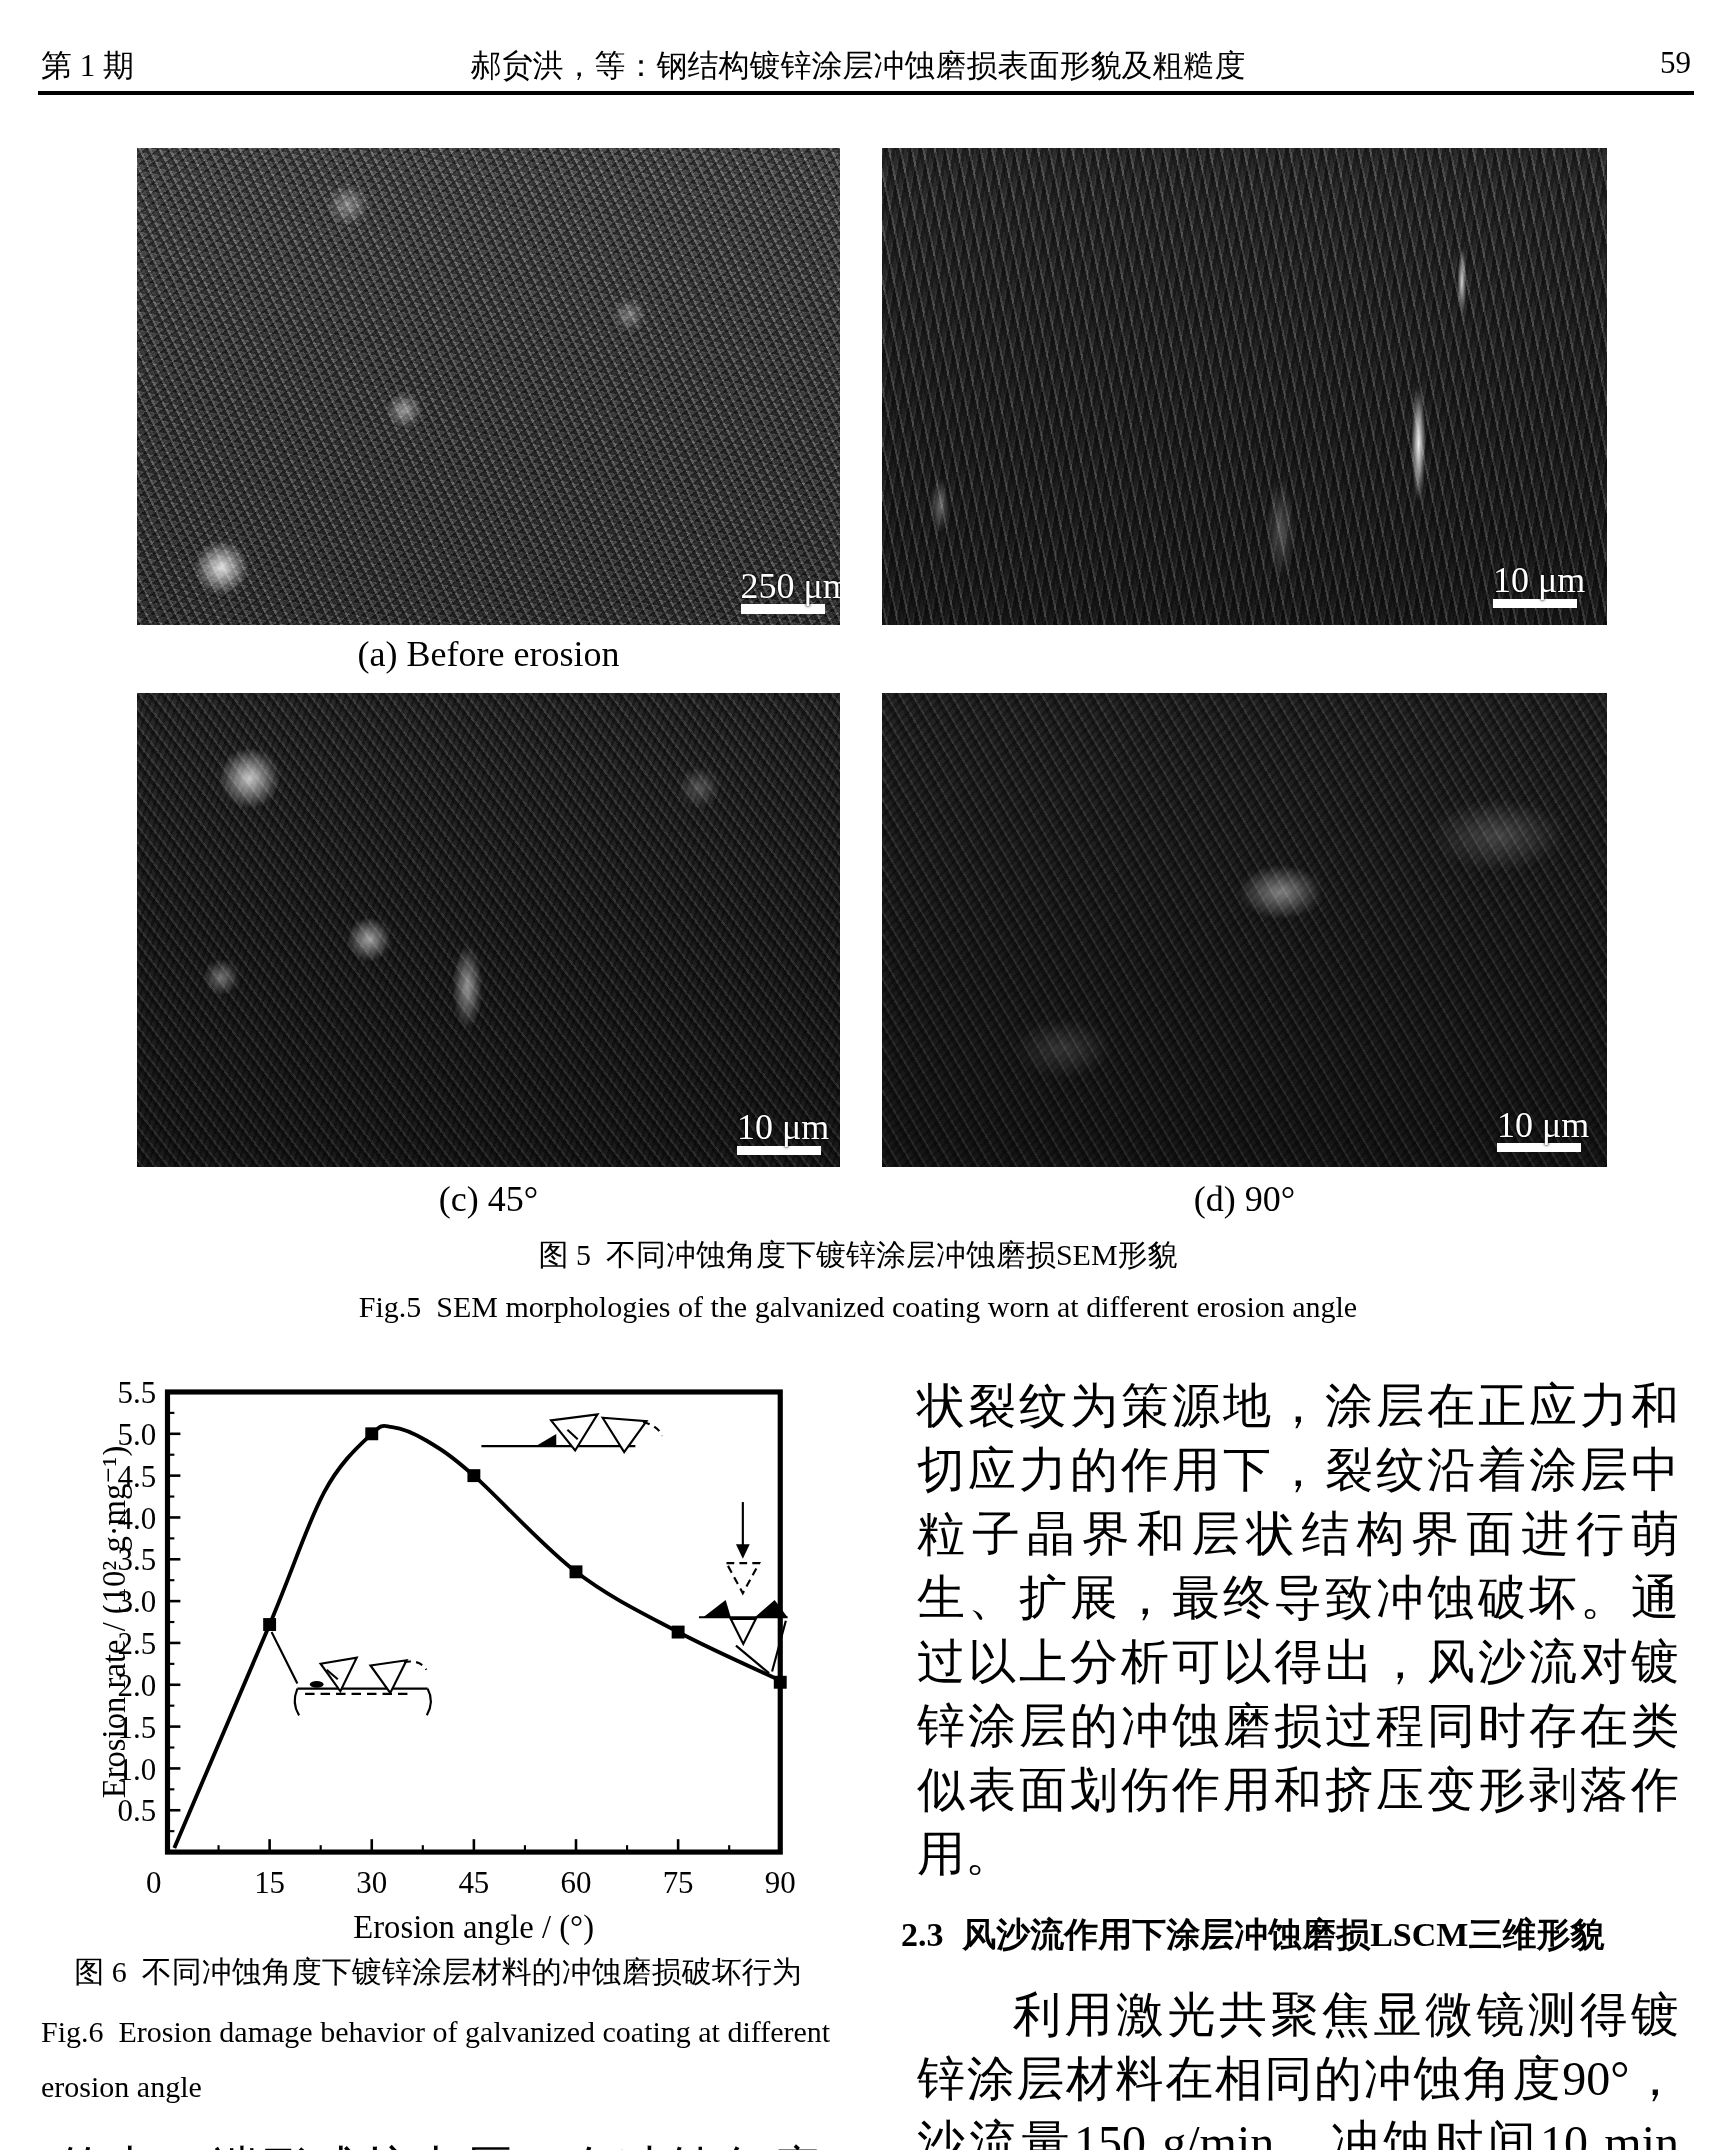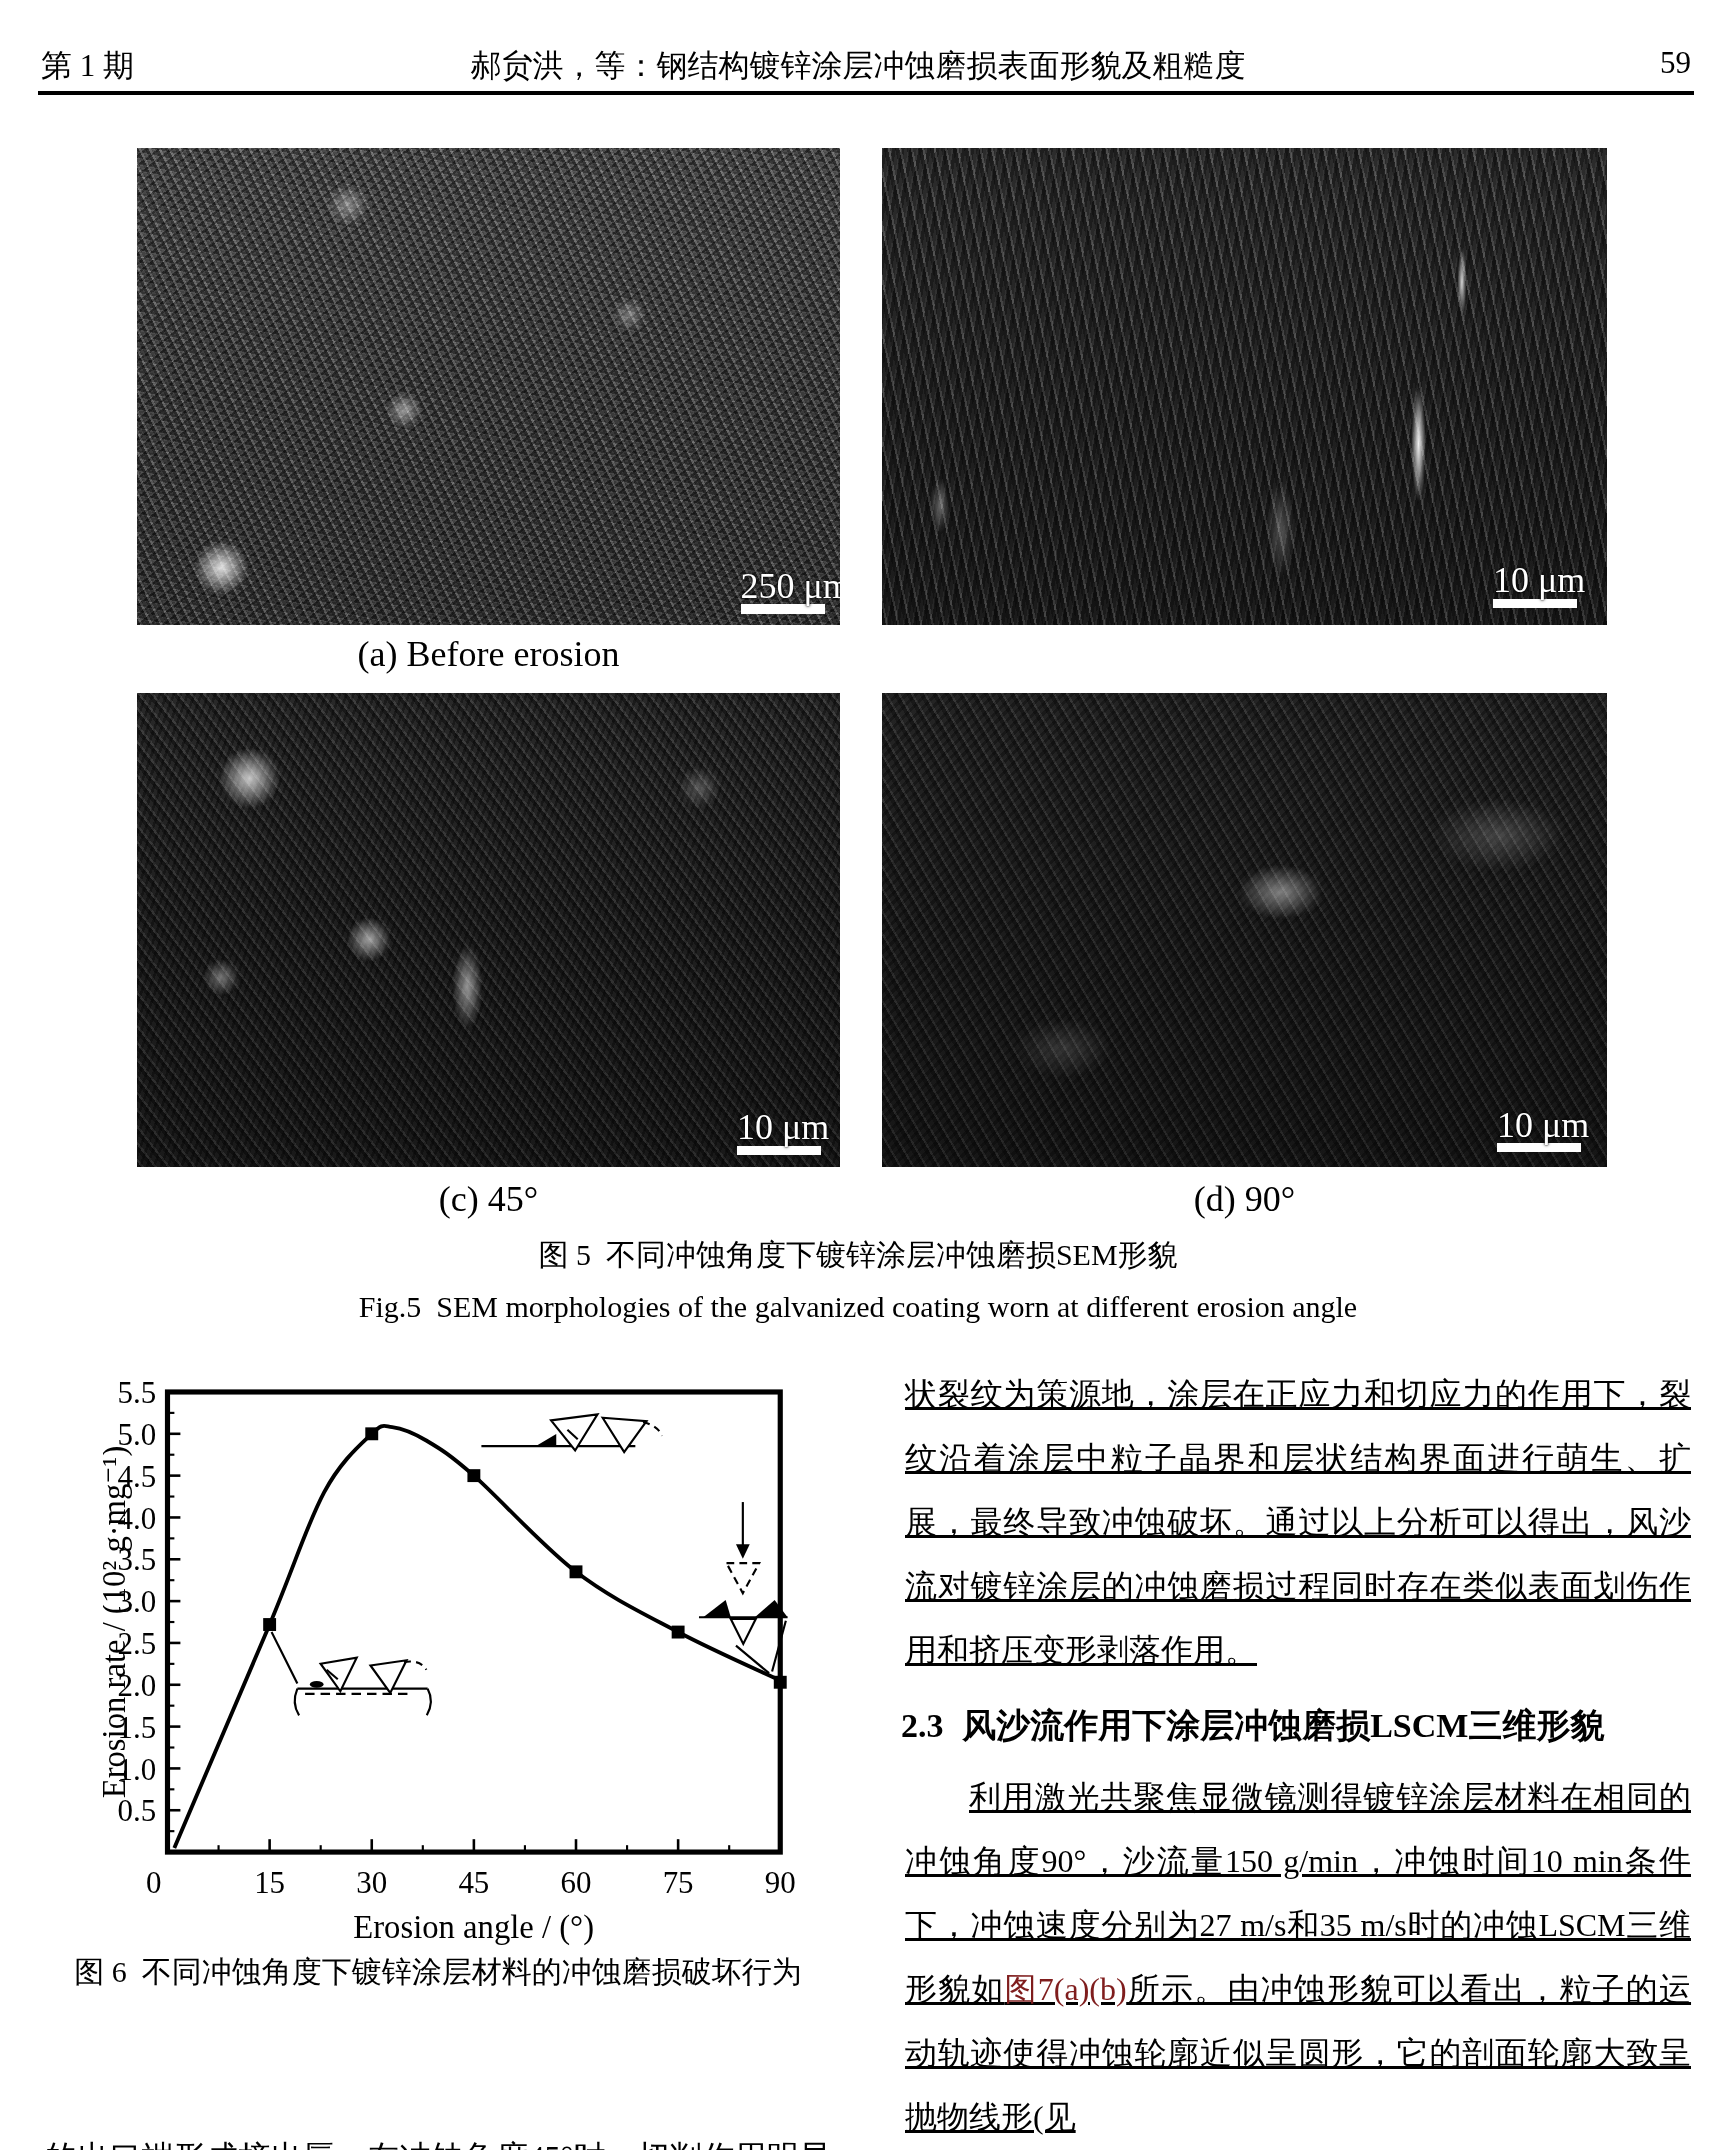--- a/index.html
+++ b/index.html
@@ -41,21 +41,21 @@
     radial-gradient(ellipse 69px 43px at 25% 75%, rgba(180,180,180,.2), rgba(255,255,255,0) 70%),
     repeating-linear-gradient(60deg, rgba(0,0,0,.45) 0 3.9px, rgba(255,255,255,.05) 3.9px 6px, rgba(0,0,0,.2) 6px 11.2px),
     repeating-linear-gradient(-45deg, rgba(0,0,0,.3) 0 3px, rgba(0,0,0,0) 3px 6.9px),
     linear-gradient(180deg,#2d2d2d,#222222 55%,#1c1c1c);}
   .scalebar{position:absolute;text-align:center;color:#fff;}
   .scalebar .lbl{font-size:36px;line-height:30px;text-shadow:0 0 3.4px #000,0 0 1.3px #000;white-space:nowrap;}
   .scalebar .bar{height:9.5px;background:#fff;margin-top:3.4px;}
   .subcap{position:absolute;text-align:center;font-size:36px;}
   .figcap{position:absolute;text-align:center;font-size:30px;white-space:pre-wrap;}
   .col{position:absolute;width:794px;overflow:hidden;}
-  .body-p{font-size:32px;line-height:64px;text-align:justify;margin:4px;text-decoration:underline;}
+  .body-p{font-size:48px;line-height:64px;text-align:justify;margin:16px;}
   .indent{text-indent:2em;}
   .xref{color:#7f1d1d;text-decoration:none;}
   h3.sec{font-size:34px;line-height:65px;margin:11.2px 0 6.9px 0;font-weight:bold;}
   h3.sec .num{margin-right:0.55em;}
   .tick{font-family:"Liberation Serif","DejaVu Serif",serif;font-size:72px;}
   .axis-label{font-family:"Liberation Serif","DejaVu Serif",serif;font-size:76px;}
   svg{display:block;}
 </style>
 </head>
 <body>
@@ -197,20 +197,21 @@
         <path d="M1396,584 L1448,544 L1460,584 Z" fill="#000" stroke="none"></path>
         <path d="M1516,584 L1562,544 L1592,584 Z" fill="#000" stroke="none"></path>
         <path d="M1460,588 H1518 L1489,646 Z" fill="#fff"></path>
         <path d="M1472,650 L1549,714"></path>
         <path d="M1588,592 L1556,710"></path>
       </g>
     </svg>
   </div>
 
   <div class="figcap" style="left:41px;top:1952px;width:794px;">图 6  不同冲蚀角度下镀锌涂层材料的冲蚀磨损破坏行为</div>
+  <div class="figcap" style="left:41px;top:2004px;width:794px;text-align:left;line-height:55px;">Fig.6  Erosion damage behavior of galvanized coating at different erosion angle</div>
 
   <div class="col" style="left:41px;top:2121px;height:490px;">
     <p class="body-p">的出口端形成挤出唇。在冲蚀角度45°时，切削作用明显减轻，切削划痕较短，犁沟较深，同时伴有冲蚀坑形成，涂层材料主要堆积在犁沟的出口端和冲蚀坑周围形成挤出唇。在冲蚀角度90°时，此时材料表面不存在切削作用，垂直方向的作用力达到最大，局部应力集中比较明显，靶材表面主要受正向的冲击作用，材料从冲蚀坑的四周被挤出，破坏以挤压变形剥落为主。以试件表面网</p>
   </div>
 
   <div class="col" style="left:901px;top:1358px;height:1252px;">
     <p class="body-p">状裂纹为策源地，涂层在正应力和切应力的作用下，裂纹沿着涂层中粒子晶界和层状结构界面进行萌生、扩展，最终导致冲蚀破坏。通过以上分析可以得出，风沙流对镀锌涂层的冲蚀磨损过程同时存在类似表面划伤作用和挤压变形剥落作用。</p>
     <h3 class="sec"><span class="num">2.3</span><span>风沙流作用下涂层冲蚀磨损LSCM三维形貌</span></h3>
     <p class="body-p indent"><span>利用激光共聚焦显微镜测得镀锌涂层材料在相同的冲蚀角度90°，沙流量150 g/min，冲蚀时间10 min条件下，冲蚀速度分别为27 m/s和35 m/s时的冲蚀LSCM三维形貌如</span><a class="xref" href="#">图7(a)(b)</a><span>所示。由冲蚀形貌可以看出，粒子的运动轨迹使得冲蚀轮廓近似呈圆形，它的剖面轮廓大致呈抛物线形(见</span></p>
 

